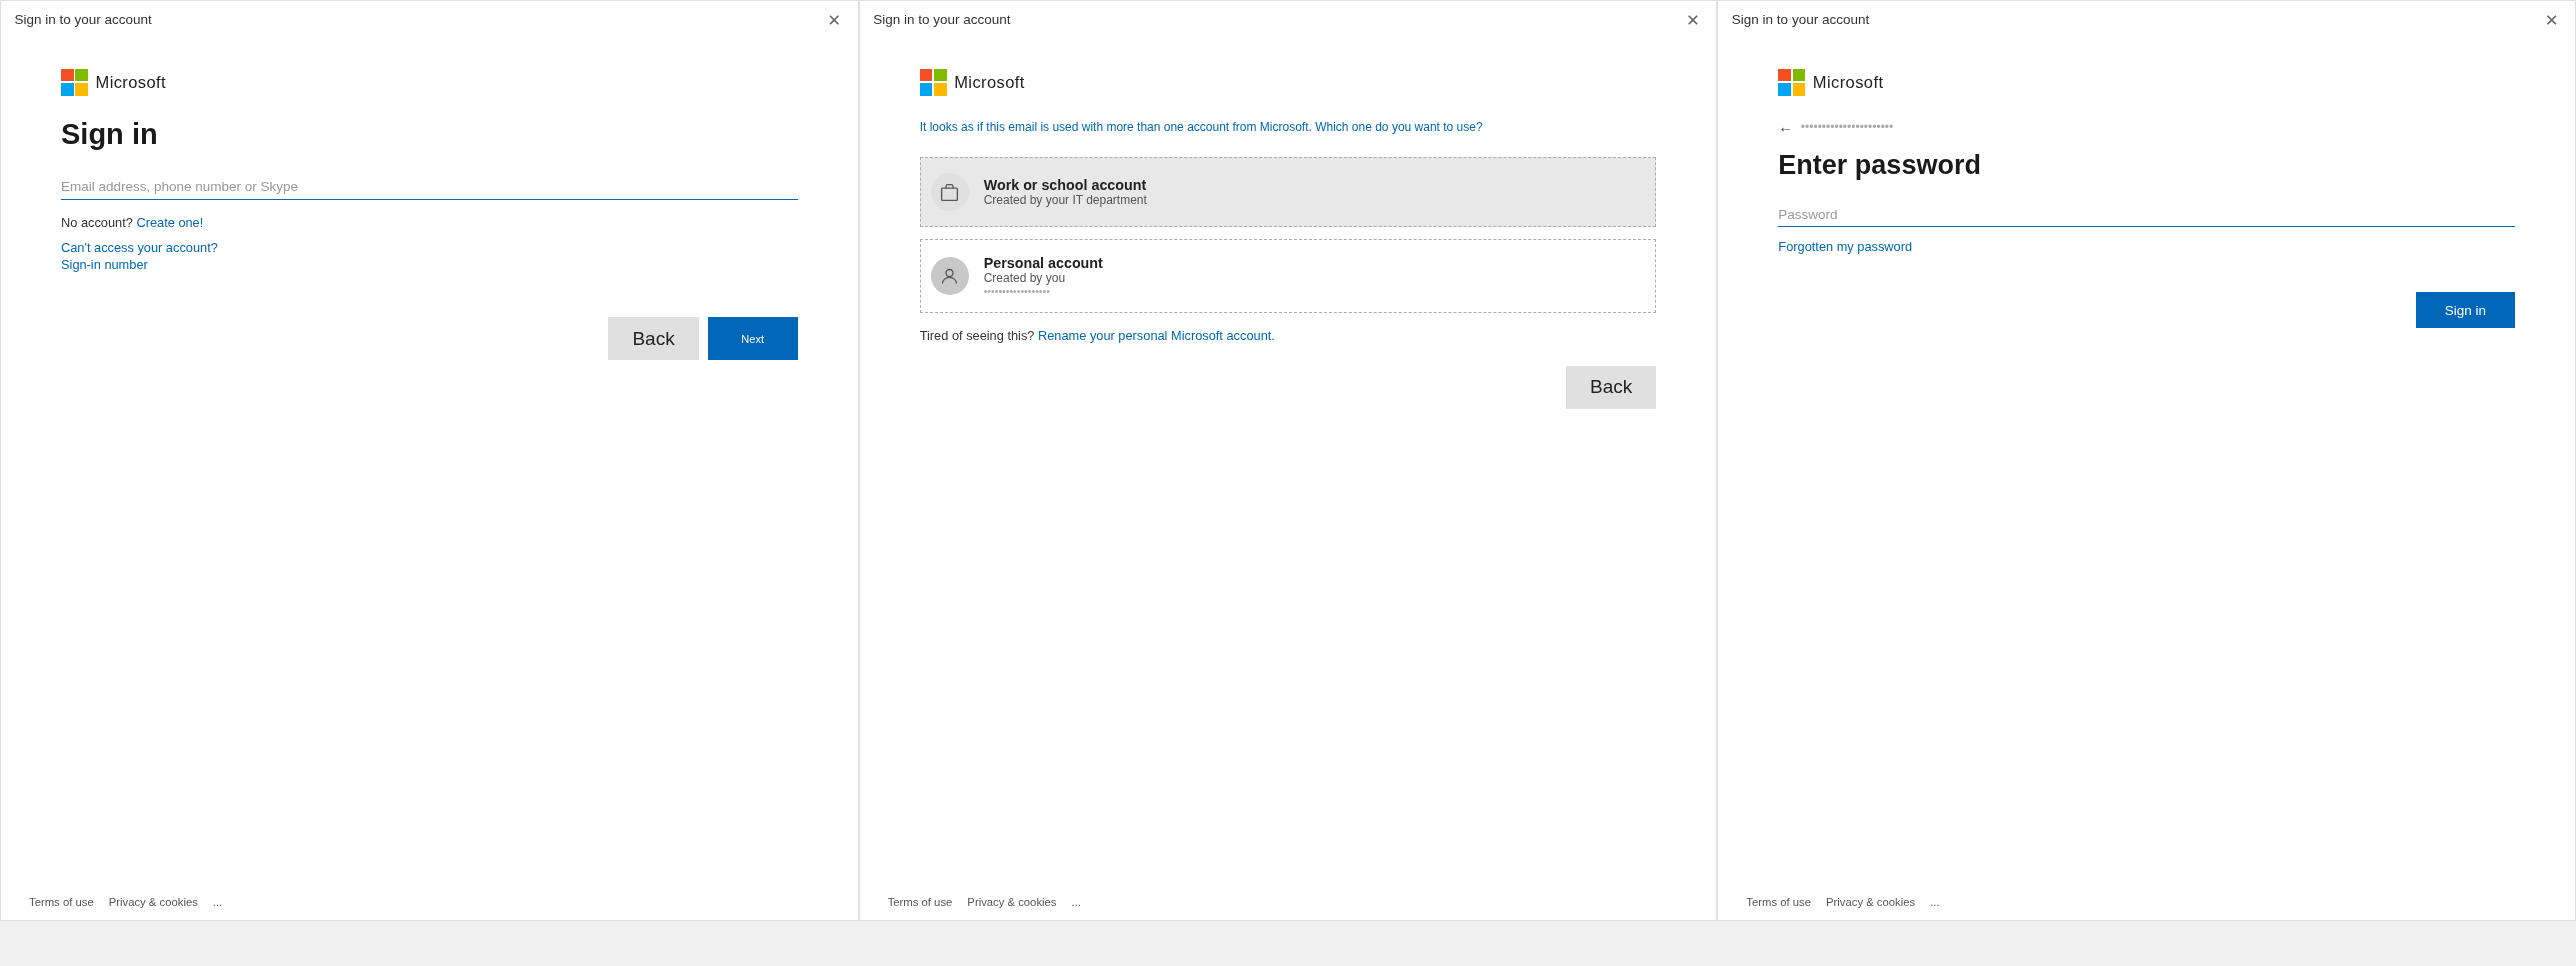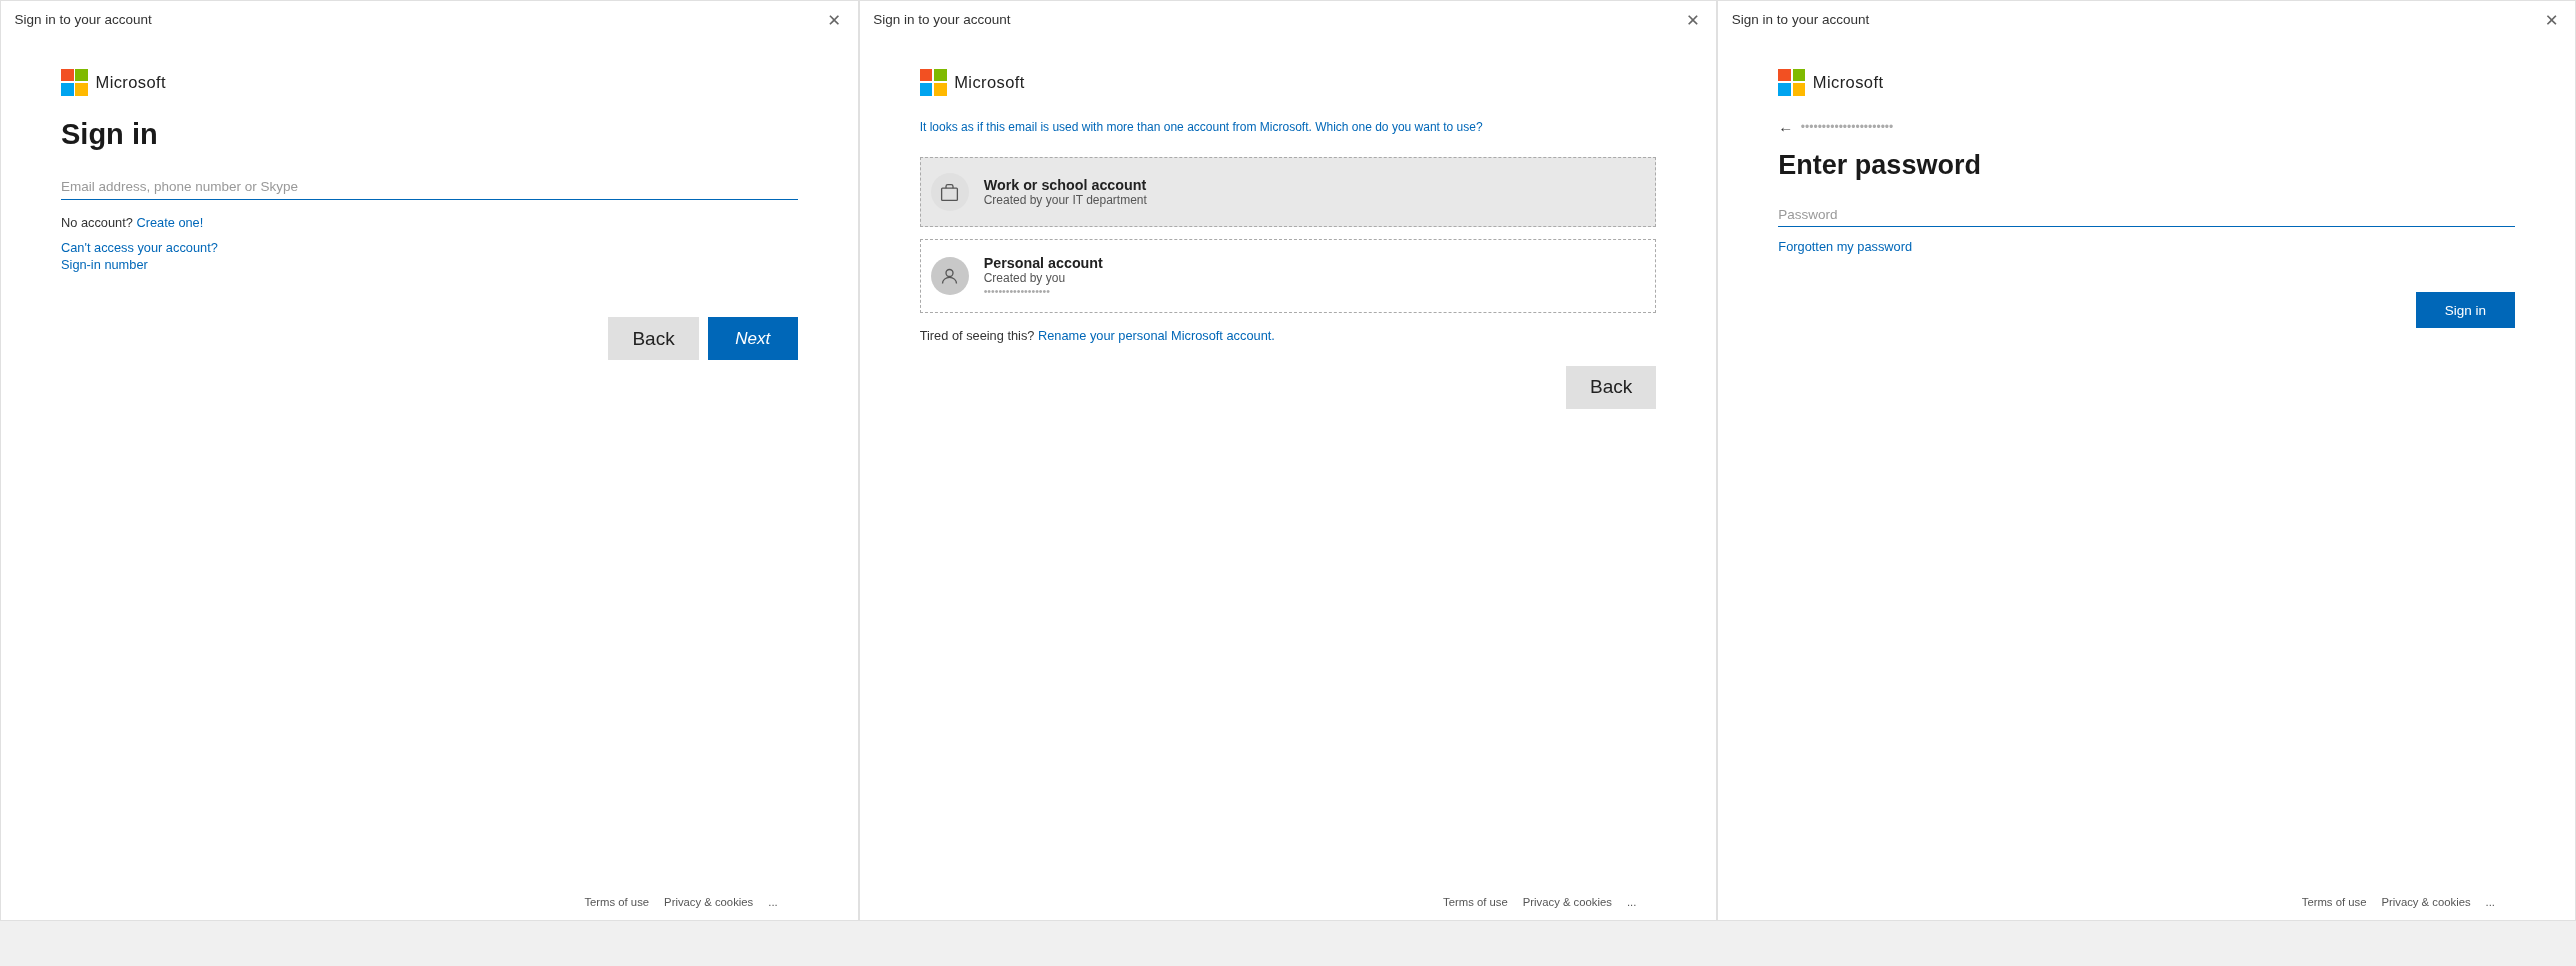--- a/index.html
+++ b/index.html
@@ -144,41 +144,39 @@
       font-size: 19px;
       cursor: pointer;
       min-width: 90px;
     }
 
     .btn-next {
       background: #0067b8;
       color: #fff;
       border: none;
       padding: 10.5px 24px;
-      font-size: 17px;
+      font-size: 11px;
       cursor: pointer;
       min-width: 90px;
-      font-style: italic;
     }
 
     .btn-signin {
       background: #0067b8;
       color: #fff;
       border: none;
       padding: 10.5px 29px;
       font-size: 13.5px;
       cursor: pointer;
       min-width: 98px;
     }
 
     .panel-footer {
-      padding: 12px 80px;
+      padding: 12px 28px;
       display: flex;
       gap: 15px;
-      justify-content: flex-end;
     }
 
     .footer-link {
       font-size: 11.3px;
       color: #555;
       text-decoration: none;
       cursor: pointer;
     }
 
     .footer-dots {

